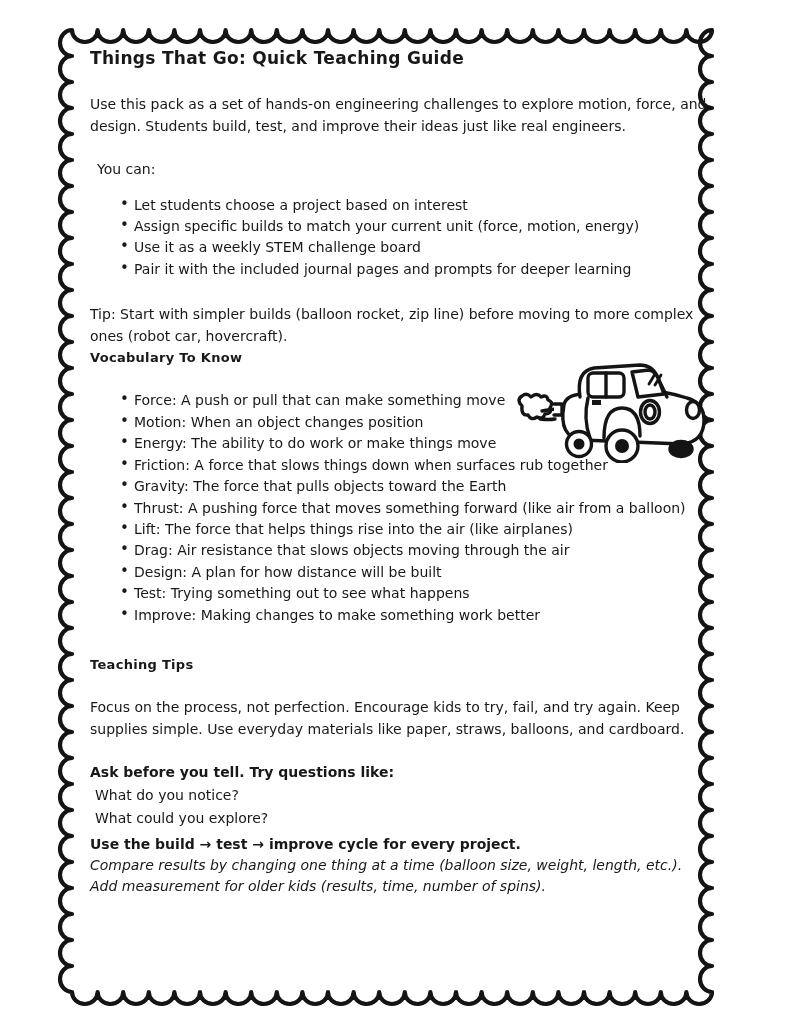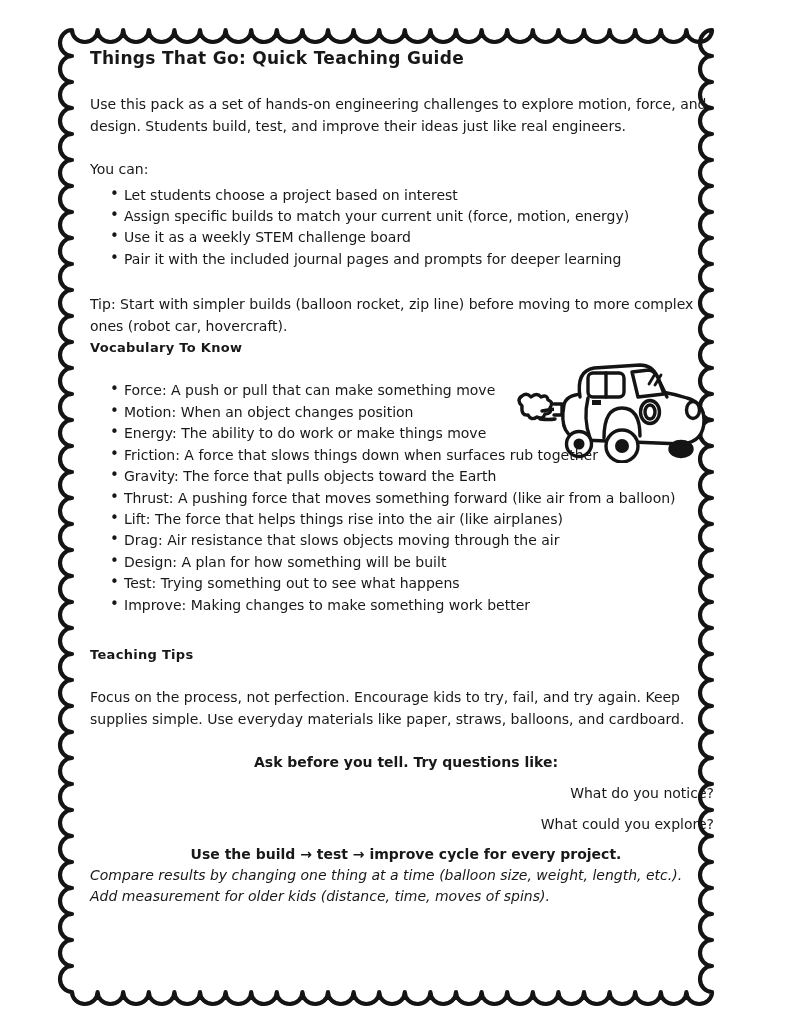--- a/index.html
+++ b/index.html
@@ -10,32 +10,32 @@
   }
   .border-svg{position:absolute;left:0;top:0;pointer-events:none;}
   .content{
     position:absolute;left:90px;top:48px;width:632px;
     font-size:14px;line-height:21.4px;
   }
   .h-title{font-size:17px;font-weight:bold;margin:0 0 25px 0;letter-spacing:.3px;}
   .h-section{font-size:13px;font-weight:bold;margin:0;letter-spacing:.3px;}
   p{margin:0;}
   .para{margin:0 0 22px 0;}
-  .you-can-label{margin:0;}
-  ul{list-style:none;margin:4px;padding:0 0 0 16px;}
+  .you-can-label{margin:7px;}
+  ul{list-style:none;margin:14px;padding:0 0 0 16px;}
   li{position:relative;padding-left:14px;}
   li::before{content:"\2022";position:absolute;left:0;top:-1px;font-size:15px;}
   ul.you-can{margin-bottom:24px;}
   .tip{}
   .vocab-head{margin-bottom:22px;}
   ul.vocab{margin-bottom:28px;}
   .tips-head{margin-bottom:22px;}
   .tips-para{margin-bottom:22px;}
-  .bold-line{font-weight:bold;margin:0;text-align:center;}
-  .question{padding-left:5px;margin:8px;line-height:23px;text-align:right;}
+  .bold-line{font-weight:bold;margin:0;}
+  .question{padding-left:5px;margin:0;line-height:23px;}
   .cycle-block{margin-top:4px;}
   .cycle-line{margin:0;font-style:italic;}
   .car-wrap{position:absolute;left:412px;top:300px;width:215px;height:115px;}
 </style>
 </head>
 <body>
 
 <svg class="border-svg" width="791" height="1024" viewBox="0 0 791 1024">
   <path id="border-path" d="M 72 30 a 12.8 12 0 0 0 25.6 0 a 12.8 12 0 0 0 25.6 0 a 12.8 12 0 0 0 25.6 0 a 12.8 12 0 0 0 25.6 0 a 12.8 12 0 0 0 25.6 0 a 12.8 12 0 0 0 25.6 0 a 12.8 12 0 0 0 25.6 0 a 12.8 12 0 0 0 25.6 0 a 12.8 12 0 0 0 25.6 0 a 12.8 12 0 0 0 25.6 0 a 12.8 12 0 0 0 25.6 0 a 12.8 12 0 0 0 25.6 0 a 12.8 12 0 0 0 25.6 0 a 12.8 12 0 0 0 25.6 0 a 12.8 12 0 0 0 25.6 0 a 12.8 12 0 0 0 25.6 0 a 12.8 12 0 0 0 25.6 0 a 12.8 12 0 0 0 25.6 0 a 12.8 12 0 0 0 25.6 0 a 12.8 12 0 0 0 25.6 0 a 12.8 12 0 0 0 25.6 0 a 12.8 12 0 0 0 25.6 0 a 12.8 12 0 0 0 25.6 0 a 12.8 12 0 0 0 25.6 0 a 12.8 12 0 0 0 25.6 0  M 712 30 a 12 13 0 0 0 0 26 a 12 13 0 0 0 0 26 a 12 13 0 0 0 0 26 a 12 13 0 0 0 0 26 a 12 13 0 0 0 0 26 a 12 13 0 0 0 0 26 a 12 13 0 0 0 0 26 a 12 13 0 0 0 0 26 a 12 13 0 0 0 0 26 a 12 13 0 0 0 0 26 a 12 13 0 0 0 0 26 a 12 13 0 0 0 0 26 a 12 13 0 0 0 0 26 a 12 13 0 0 0 0 26 a 12 13 0 0 0 0 26 a 12 13 0 0 0 0 26 a 12 13 0 0 0 0 26 a 12 13 0 0 0 0 26 a 12 13 0 0 0 0 26 a 12 13 0 0 0 0 26 a 12 13 0 0 0 0 26 a 12 13 0 0 0 0 26 a 12 13 0 0 0 0 26 a 12 13 0 0 0 0 26 a 12 13 0 0 0 0 26 a 12 13 0 0 0 0 26 a 12 13 0 0 0 0 26 a 12 13 0 0 0 0 26 a 12 13 0 0 0 0 26 a 12 13 0 0 0 0 26 a 12 13 0 0 0 0 26 a 12 13 0 0 0 0 26 a 12 13 0 0 0 0 26 a 12 13 0 0 0 0 26 a 12 13 0 0 0 0 26 a 12 13 0 0 0 0 26 a 12 13 0 0 0 0 26  M 72 992 a 12.8 12 0 0 0 25.6 0 a 12.8 12 0 0 0 25.6 0 a 12.8 12 0 0 0 25.6 0 a 12.8 12 0 0 0 25.6 0 a 12.8 12 0 0 0 25.6 0 a 12.8 12 0 0 0 25.6 0 a 12.8 12 0 0 0 25.6 0 a 12.8 12 0 0 0 25.6 0 a 12.8 12 0 0 0 25.6 0 a 12.8 12 0 0 0 25.6 0 a 12.8 12 0 0 0 25.6 0 a 12.8 12 0 0 0 25.6 0 a 12.8 12 0 0 0 25.6 0 a 12.8 12 0 0 0 25.6 0 a 12.8 12 0 0 0 25.6 0 a 12.8 12 0 0 0 25.6 0 a 12.8 12 0 0 0 25.6 0 a 12.8 12 0 0 0 25.6 0 a 12.8 12 0 0 0 25.6 0 a 12.8 12 0 0 0 25.6 0 a 12.8 12 0 0 0 25.6 0 a 12.8 12 0 0 0 25.6 0 a 12.8 12 0 0 0 25.6 0 a 12.8 12 0 0 0 25.6 0 a 12.8 12 0 0 0 25.6 0  M 72 30 a 12 13 0 0 0 0 26 a 12 13 0 0 0 0 26 a 12 13 0 0 0 0 26 a 12 13 0 0 0 0 26 a 12 13 0 0 0 0 26 a 12 13 0 0 0 0 26 a 12 13 0 0 0 0 26 a 12 13 0 0 0 0 26 a 12 13 0 0 0 0 26 a 12 13 0 0 0 0 26 a 12 13 0 0 0 0 26 a 12 13 0 0 0 0 26 a 12 13 0 0 0 0 26 a 12 13 0 0 0 0 26 a 12 13 0 0 0 0 26 a 12 13 0 0 0 0 26 a 12 13 0 0 0 0 26 a 12 13 0 0 0 0 26 a 12 13 0 0 0 0 26 a 12 13 0 0 0 0 26 a 12 13 0 0 0 0 26 a 12 13 0 0 0 0 26 a 12 13 0 0 0 0 26 a 12 13 0 0 0 0 26 a 12 13 0 0 0 0 26 a 12 13 0 0 0 0 26 a 12 13 0 0 0 0 26 a 12 13 0 0 0 0 26 a 12 13 0 0 0 0 26 a 12 13 0 0 0 0 26 a 12 13 0 0 0 0 26 a 12 13 0 0 0 0 26 a 12 13 0 0 0 0 26 a 12 13 0 0 0 0 26 a 12 13 0 0 0 0 26 a 12 13 0 0 0 0 26 a 12 13 0 0 0 0 26 " fill="none" stroke="#141414" stroke-width="4.2" stroke-linecap="round" stroke-linejoin="round"></path>
 </svg>
@@ -104,32 +104,32 @@
 
   <ul class="vocab">
     <li>Force: A push or pull that can make something move</li>
     <li>Motion: When an object changes position</li>
     <li>Energy: The ability to do work or make things move</li>
     <li>Friction: A force that slows things down when surfaces rub together</li>
     <li>Gravity: The force that pulls objects toward the Earth</li>
     <li>Thrust: A pushing force that moves something forward (like air from a balloon)</li>
     <li>Lift: The force that helps things rise into the air (like airplanes)</li>
     <li>Drag: Air resistance that slows objects moving through the air</li>
-    <li>Design: A plan for how something will be built</li>
+    <li>Design: A plan for how distance will be built</li>
     <li>Test: Trying something out to see what happens</li>
     <li>Improve: Making changes to make something work better</li>
   </ul>
 
   <h2 class="h-section tips-head">Teaching Tips</h2>
 
   <p class="tips-para">Focus on the process, not perfection. Encourage kids to try, fail, and try again. Keep supplies simple. Use everyday materials like paper, straws, balloons, and cardboard.</p>
 
   <p class="bold-line">Ask before you tell. Try questions like:</p>
   <p class="question">What do you notice?</p>
   <p class="question">What could you explore?</p>
 
   <div class="cycle-block">
     <p class="bold-line">Use the build → test → improve cycle for every project.</p>
     <p class="cycle-line">Compare results by changing one thing at a time (balloon size, weight, length, etc.).</p>
-    <p class="cycle-line">Add measurement for older kids (distance, time, moves of spins).</p>
+    <p class="cycle-line">Add measurement for older kids (results, time, number of spins).</p>
   </div>
 
 </div>
 
 </body></html>

